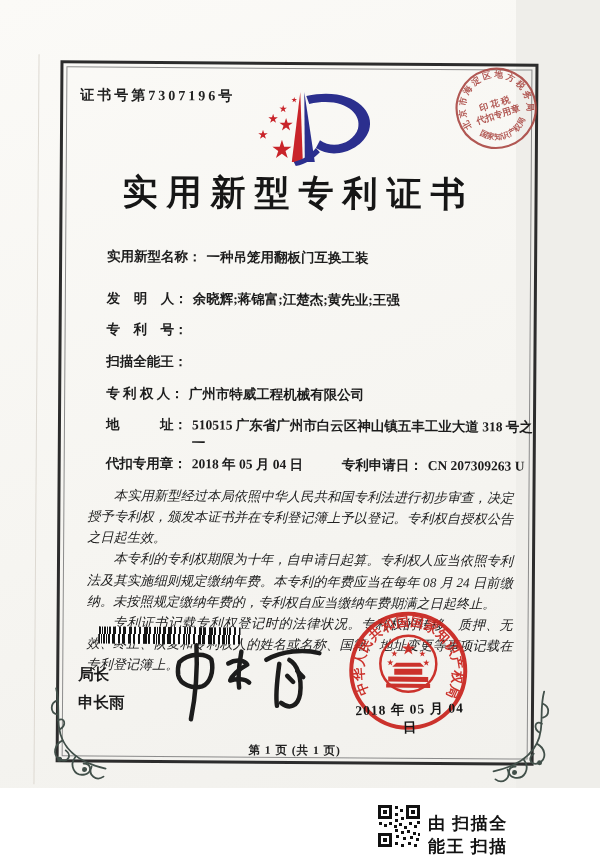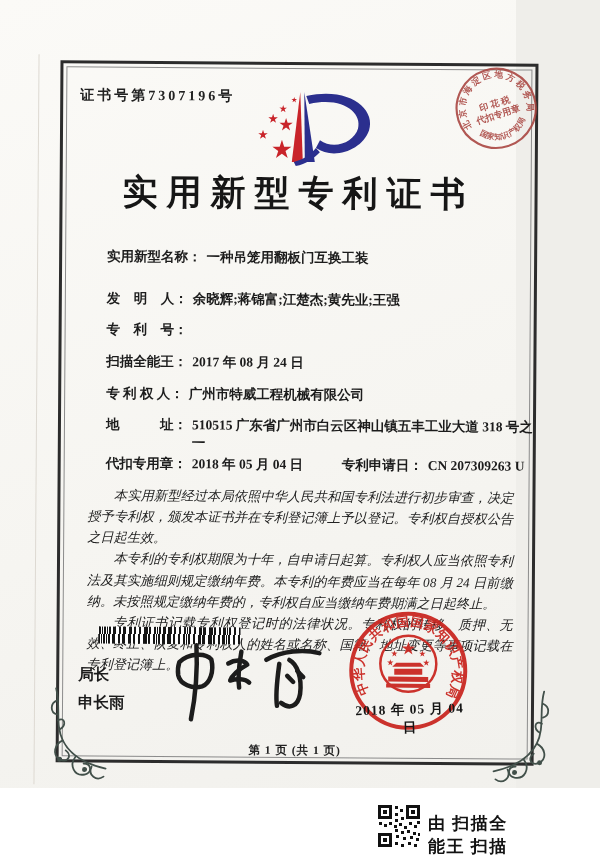--- a/index.html
+++ b/index.html
@@ -88,21 +88,20 @@
     </div>
     <div class="frow" style="top:291px;">
       <span class="lab">发　明　人：</span>
       <span class="val">余晓辉;蒋锦富;江楚杰;黄先业;王强</span>
     </div>
     <div class="frow" style="top:322px;">
       <span class="lab">专　利　号：</span>
     </div>
     <div class="frow" style="top:354px;">
       <span class="lab">扫描全能王：</span>
-      <span class="val">2017 年 08 月 24 日</span>
     </div>
     <div class="frow" style="top:386px;">
       <span class="lab">专 利 权 人：</span>
       <span class="val">广州市特威工程机械有限公司</span>
     </div>
     <div class="frow" style="top:417px;">
       <span class="lab">地　　　址：</span>
       <span class="val">510515 广东省广州市白云区神山镇五丰工业大道 318 号之
 一</span>
     </div>

